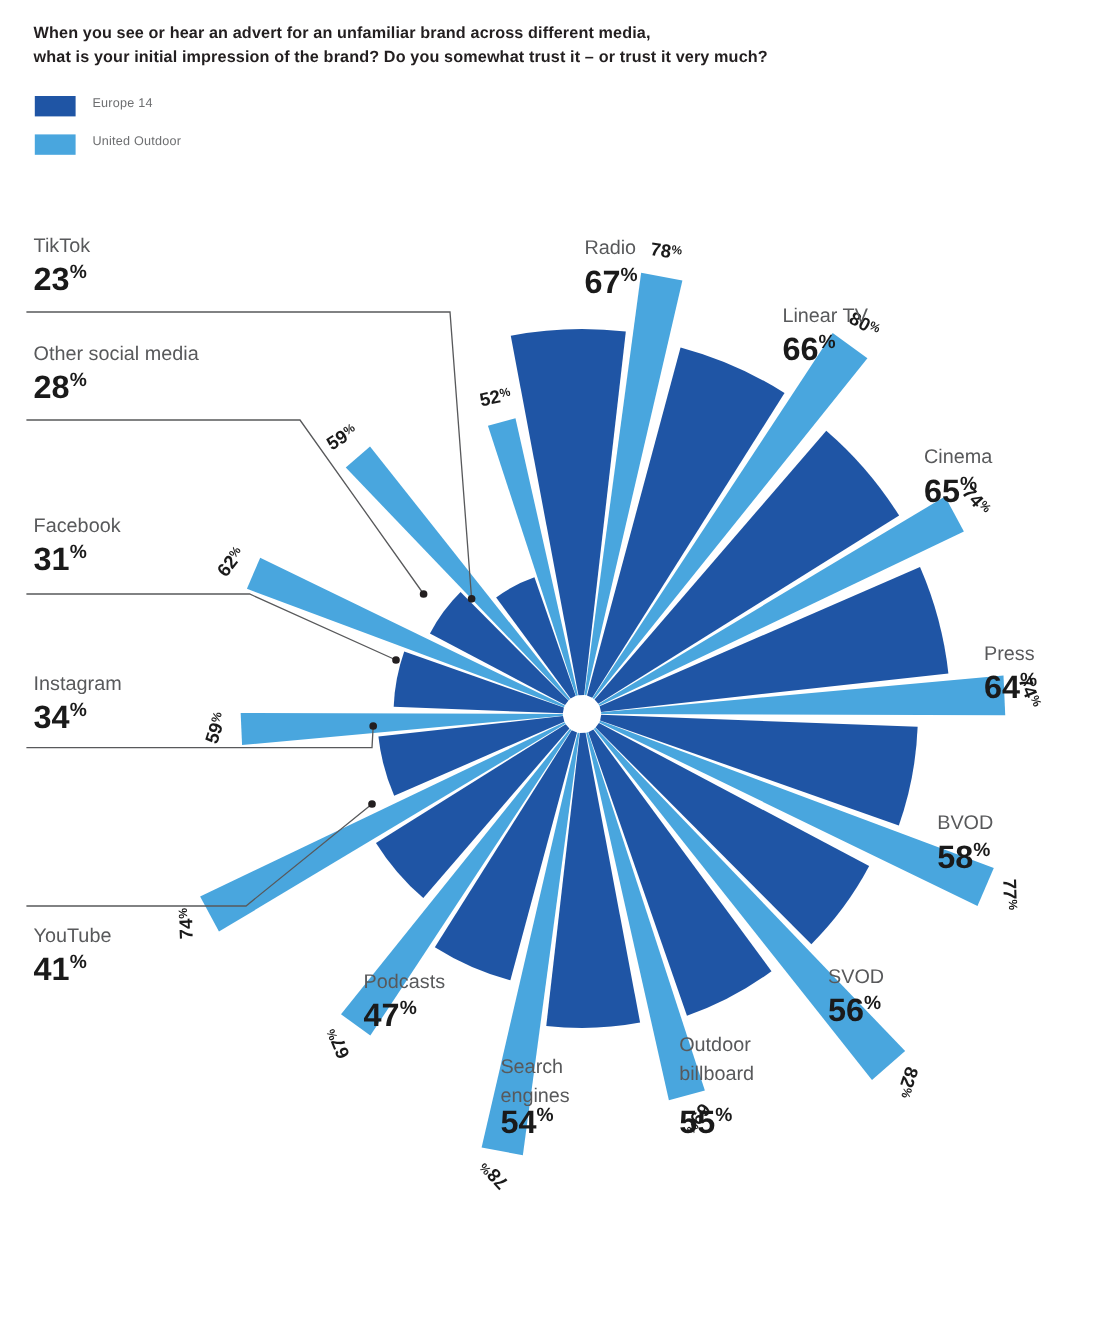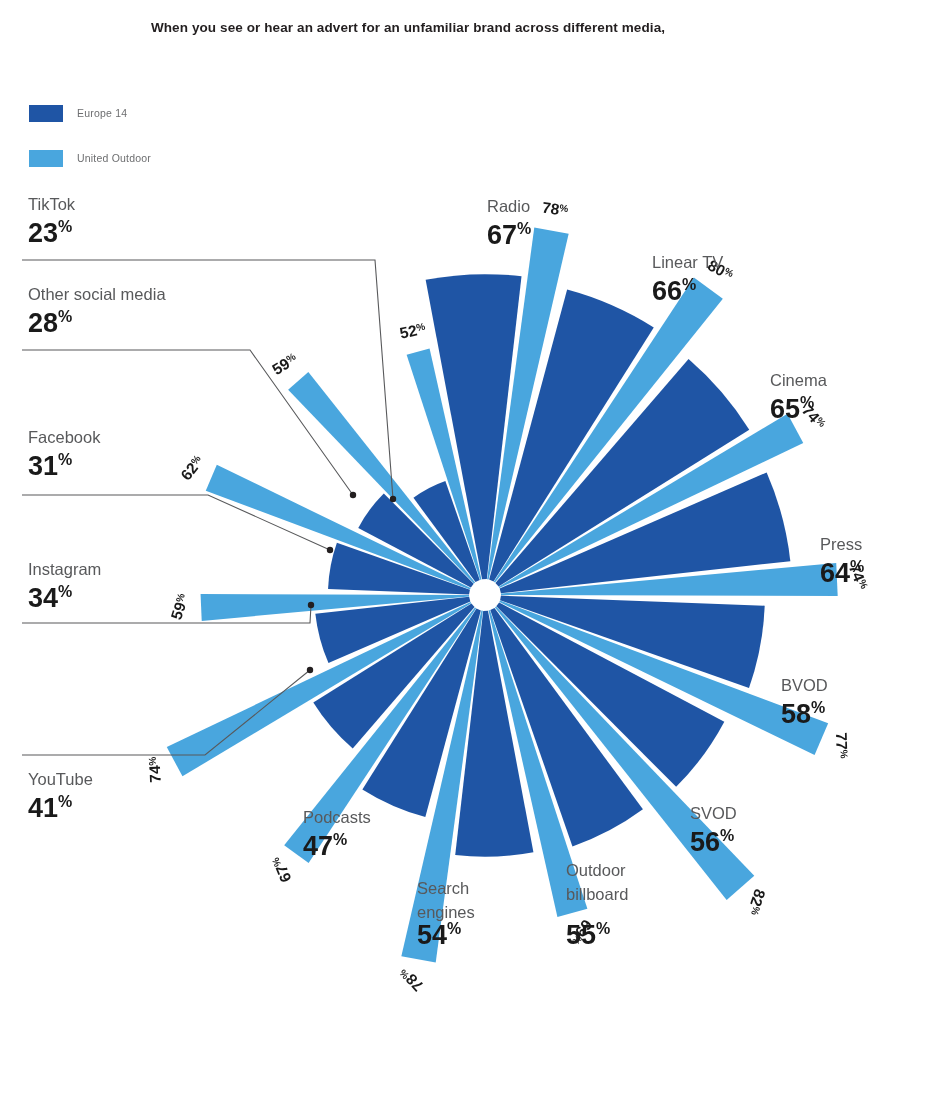--- a/index.html
+++ b/index.html
@@ -10,40 +10,40 @@
     color:#231f20;
     overflow:hidden;
     position:relative;
   }
   #title-block{
     position:absolute;left:28px;top:18px;width:760px;
   }
   #title-block .tline{
     font-size:13.5px;font-weight:bold;line-height:20px;color:#231f20;
     letter-spacing:.1px;
-    text-align:center;
   }
   #legend{position:absolute;left:29px;top:80px;}
-  .legend-row{display:flex;align-items:center;height:24px;margin-bottom:8px;margin-top:21px;}
+  .legend-row{display:flex;align-items:flex-start;height:24px;margin-bottom:8px;}
   .swatch{width:34px;height:17px;margin-right:14px;display:block;}
   .legend-label{font-size:10.5px;color:#6d6e70;letter-spacing:.2px;}
   #chart-area{position:absolute;left:0;top:150px;width:932px;height:952px;}
   svg{display:block;}
   .cat-name{font-size:16.5px;fill:#58595b;font-family:"Liberation Sans",sans-serif;}
   .cat-val{font-size:27px;font-weight:bold;fill:#1a1a1a;font-family:"Liberation Sans",sans-serif;}
   .cat-pct{font-size:16px;font-weight:bold;fill:#1a1a1a;font-family:"Liberation Sans",sans-serif;}
   .us-val{font-size:15.5px;font-weight:bold;fill:#1a1a1a;font-family:"Liberation Sans",sans-serif;}
   .leader{stroke:#58595b;stroke-width:1.1;fill:none;}
   .leaderdot{fill:#231f20;}
 </style>
 </head>
 <body>
 
 <div id="title-block">
   <div class="tline">When you see or hear an advert for an unfamiliar brand across different media,</div>
+  <div class="tline">what is your initial impression of the brand? Do you somewhat trust it – or trust it very much?</div>
 </div>
 
 <div id="legend">
   <div class="legend-row">
     <span class="swatch" style="background:#1f55a5"></span>
     <span class="legend-label">Europe 14</span>
   </div>
   <div class="legend-row">
     <span class="swatch" style="background:#49a6de"></span>
     <span class="legend-label">United Outdoor</span>

